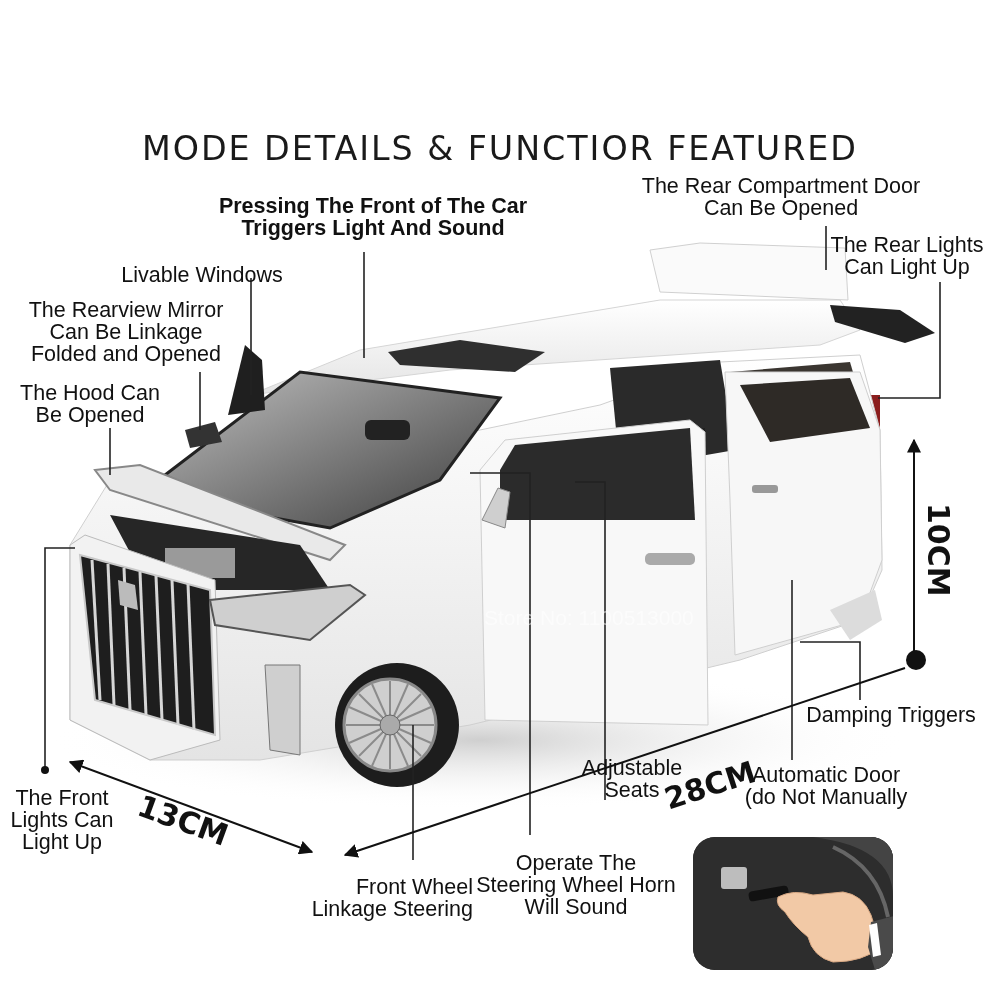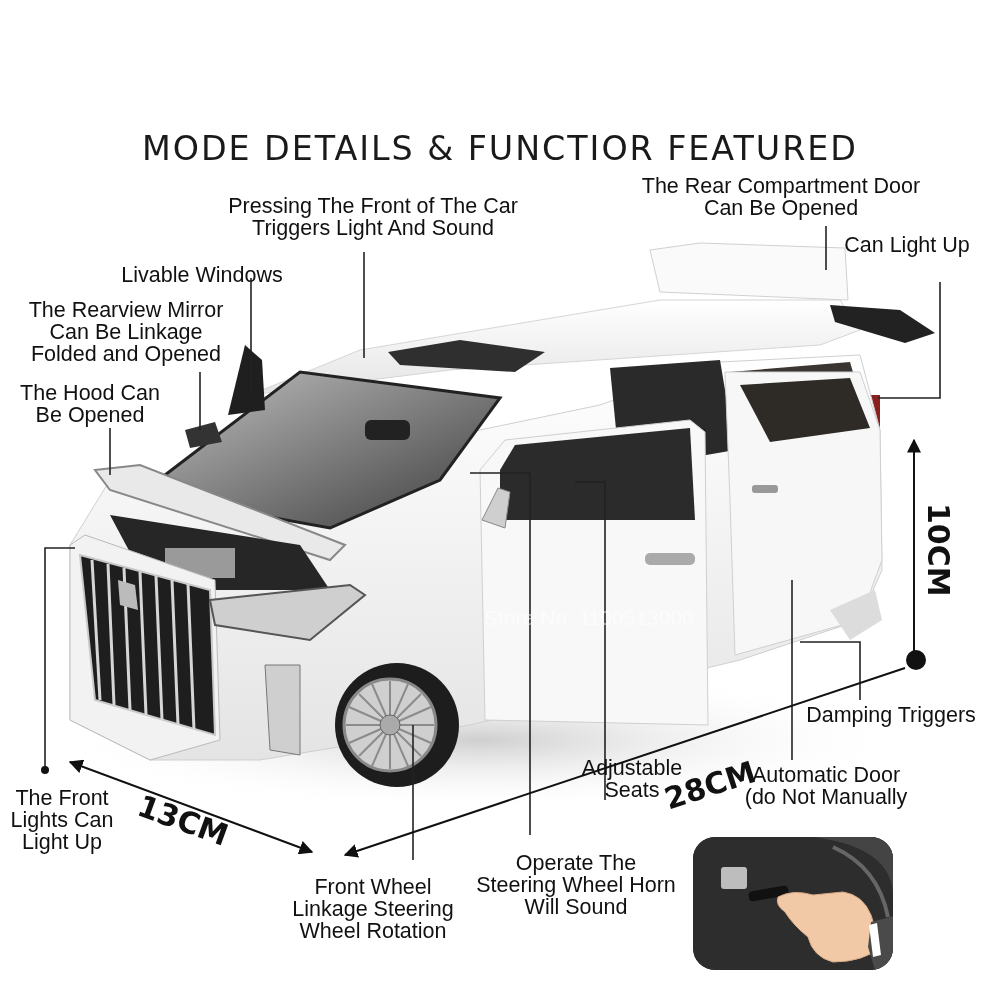--- a/index.html
+++ b/index.html
@@ -166,52 +166,52 @@
   <line x1="70" y1="762" x2="312" y2="852" stroke="#111" stroke-width="2" marker-start="url(#arrow)" marker-end="url(#arrow)"></line>
 
   <line x1="345" y1="855" x2="905" y2="668" stroke="#111" stroke-width="2" marker-start="url(#arrow)"></line>
 
   <line x1="914" y1="660" x2="914" y2="440" stroke="#111" stroke-width="2" marker-end="url(#arrow)"></line>
   <circle cx="916" cy="660" r="10" fill="#111"></circle>
 </svg>
 
 <div class="watermark">Store No: 1100513000</div>
 
-<div class="label" style="left:196px; top:195px; width:354px;">
+<div class="label" style="left:196px; top:195px; width:354px;font-weight:bold;">
   <span>Pressing The Front of The Car</span>
     <span>Triggers Light And Sound</span>
 </div>
 <div class="label" style="left:102px; top:264px; width:200px;">
   <span>Livable Windows</span>
 </div>
 <div class="label" style="left:6px; top:299px; width:240px;">
   <span>The Rearview Mirror</span>
     <span>Can Be Linkage</span>
     <span>Folded and Opened</span>
 </div>
 <div class="label" style="left:4px; top:382px; width:172px;">
   <span>The Hood Can</span>
     <span>Be Opened</span>
 </div>
 <div class="label" style="left:611px; top:175px; width:340px;">
   <span>The Rear Compartment Door</span>
     <span>Can Be Opened</span>
 </div>
 <div class="label" style="left:814px; top:234px; width:186px;">
+  <span>The Rear Lights</span>
     <span>Can Light Up</span>
 </div>
 <div class="label" style="left:0px; top:787px; width:124px;">
   <span>The Front</span>
     <span>Lights Can</span>
     <span>Light Up</span>
 </div>
-<div class="label" style="left:273px; top:876px; width:200px;">
+<div class="label" style="left:273px; top:876px; width:200px;text-align:right;">
   <span>Front Wheel</span>
     <span>Linkage Steering</span>
-    <span>Wheel Rotation</span>
 </div>
 <div class="label" style="left:458px; top:852px; width:236px;">
   <span>Operate The</span>
     <span>Steering Wheel Horn</span>
     <span>Will Sound</span>
 </div>
 <div class="label" style="left:566px; top:757px; width:132px;">
   <span>Adjustable</span>
     <span>Seats</span>
 </div>

